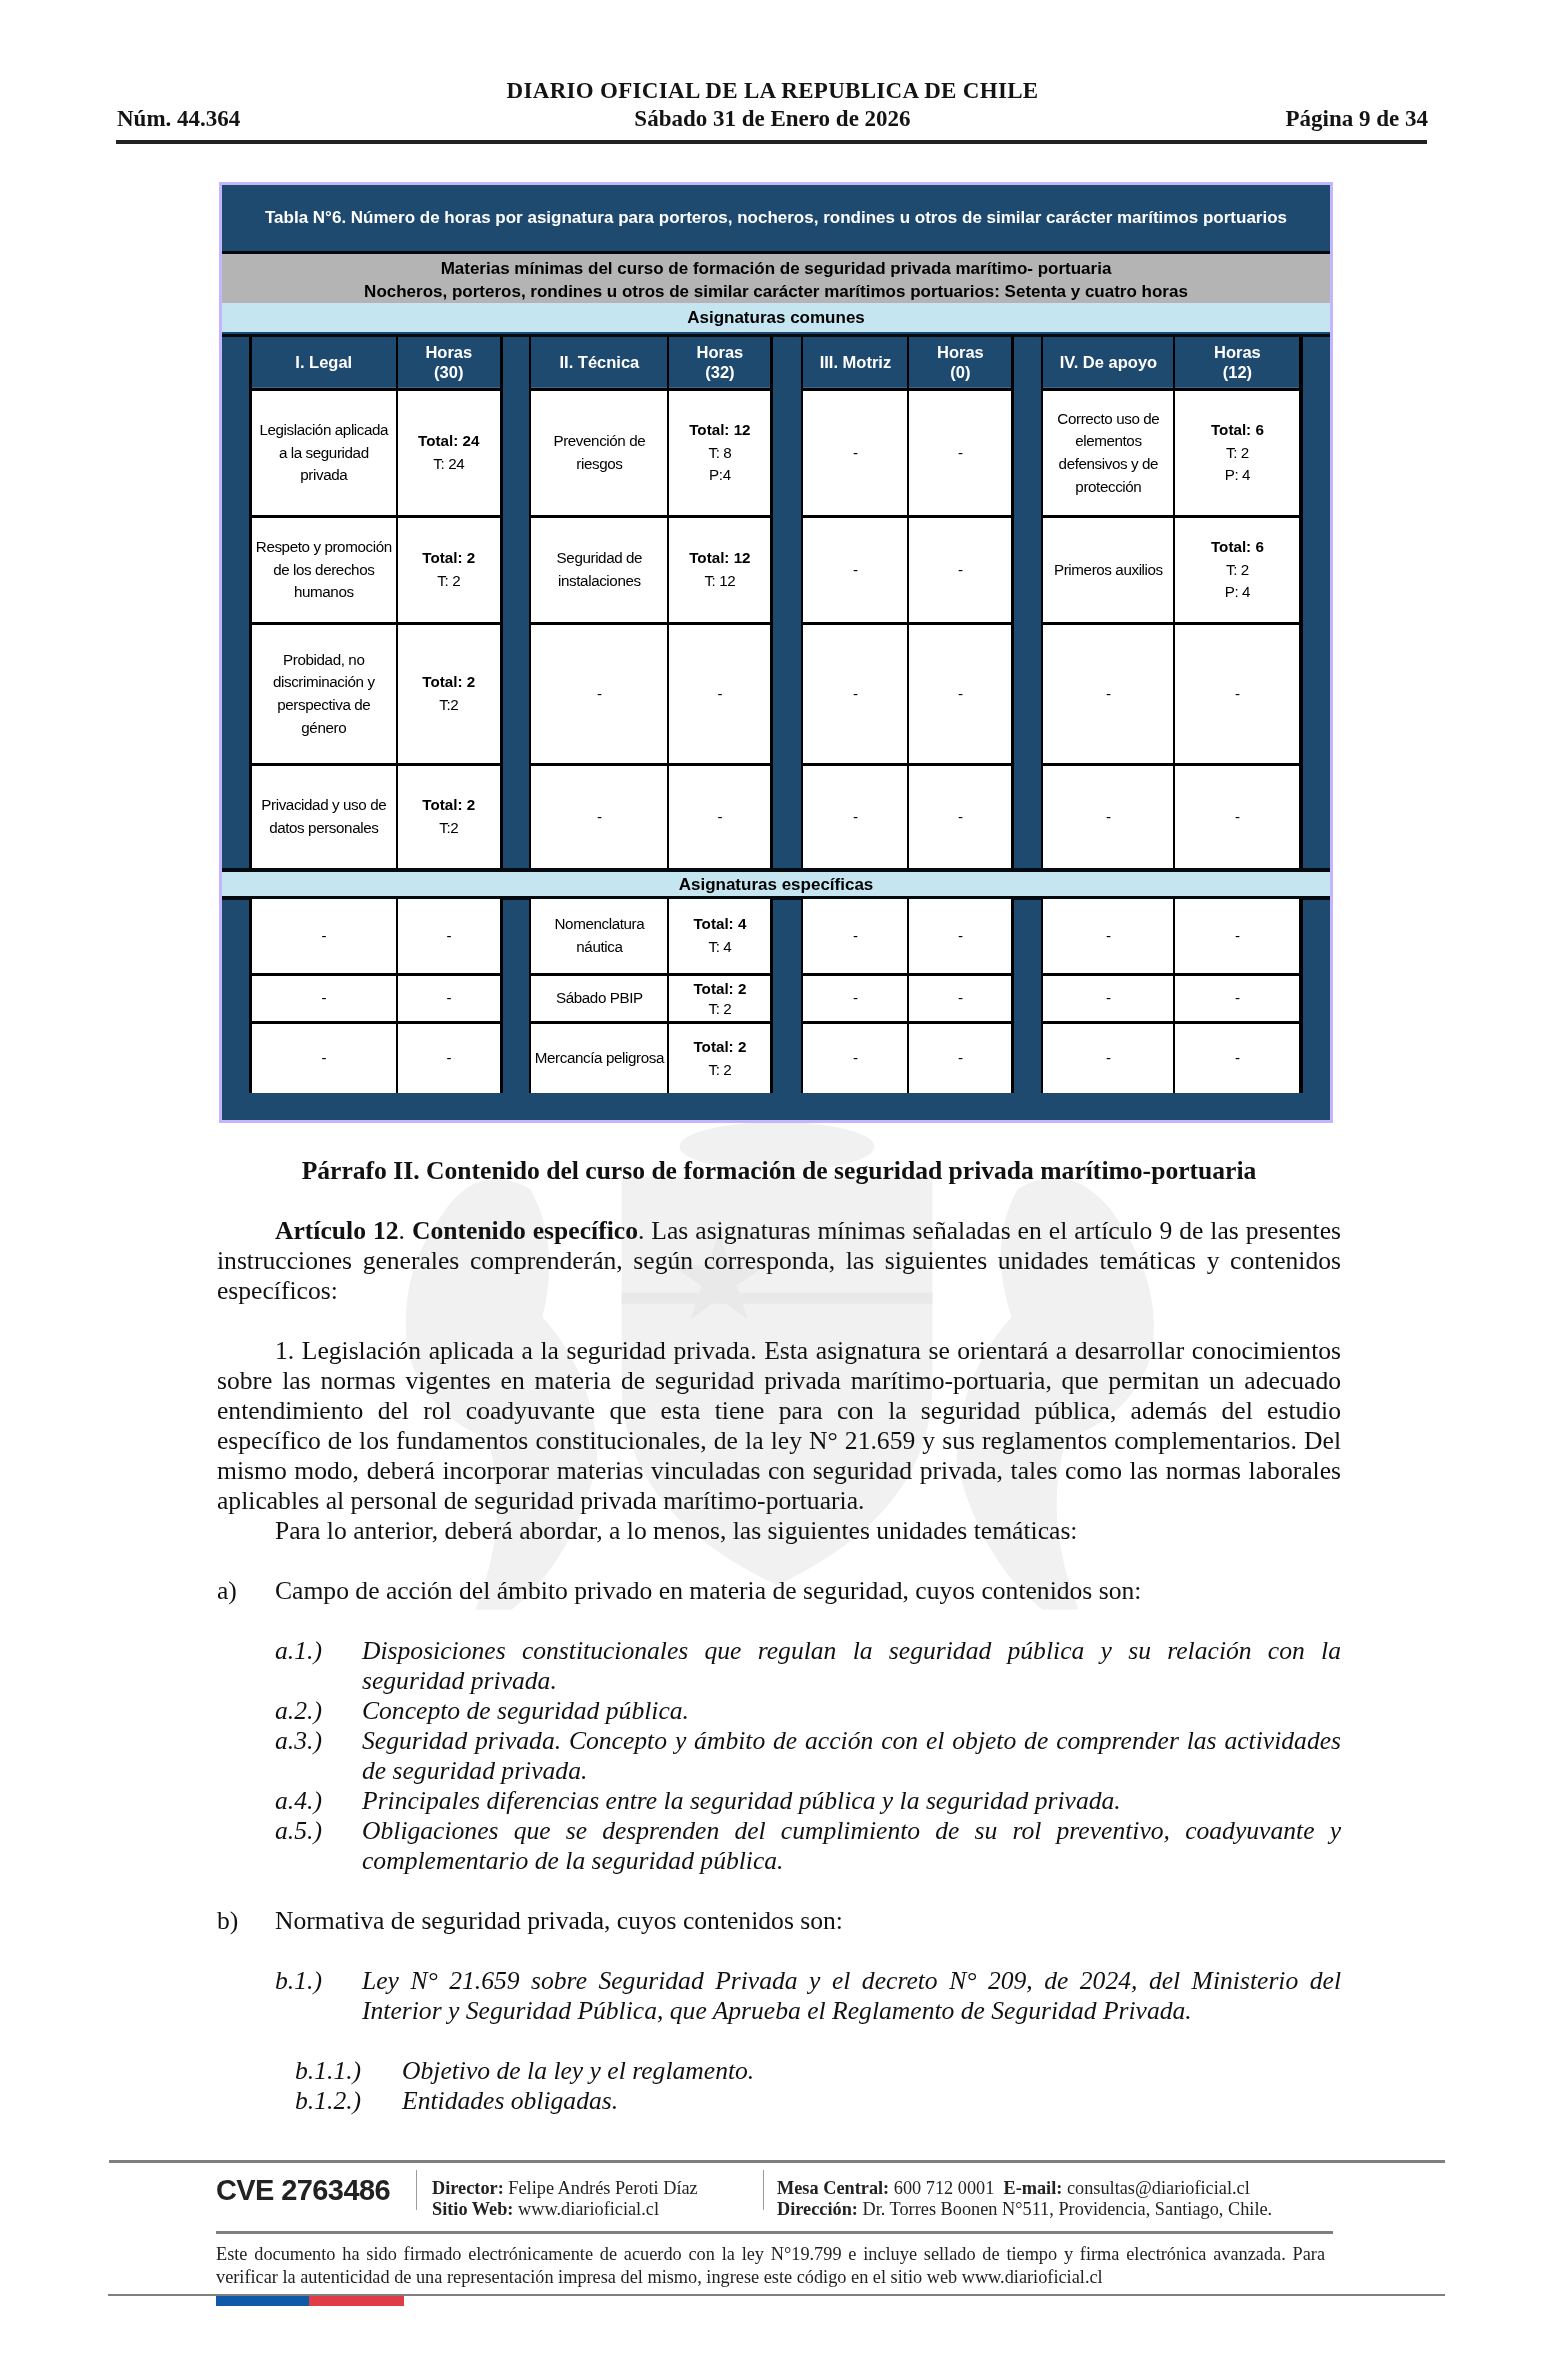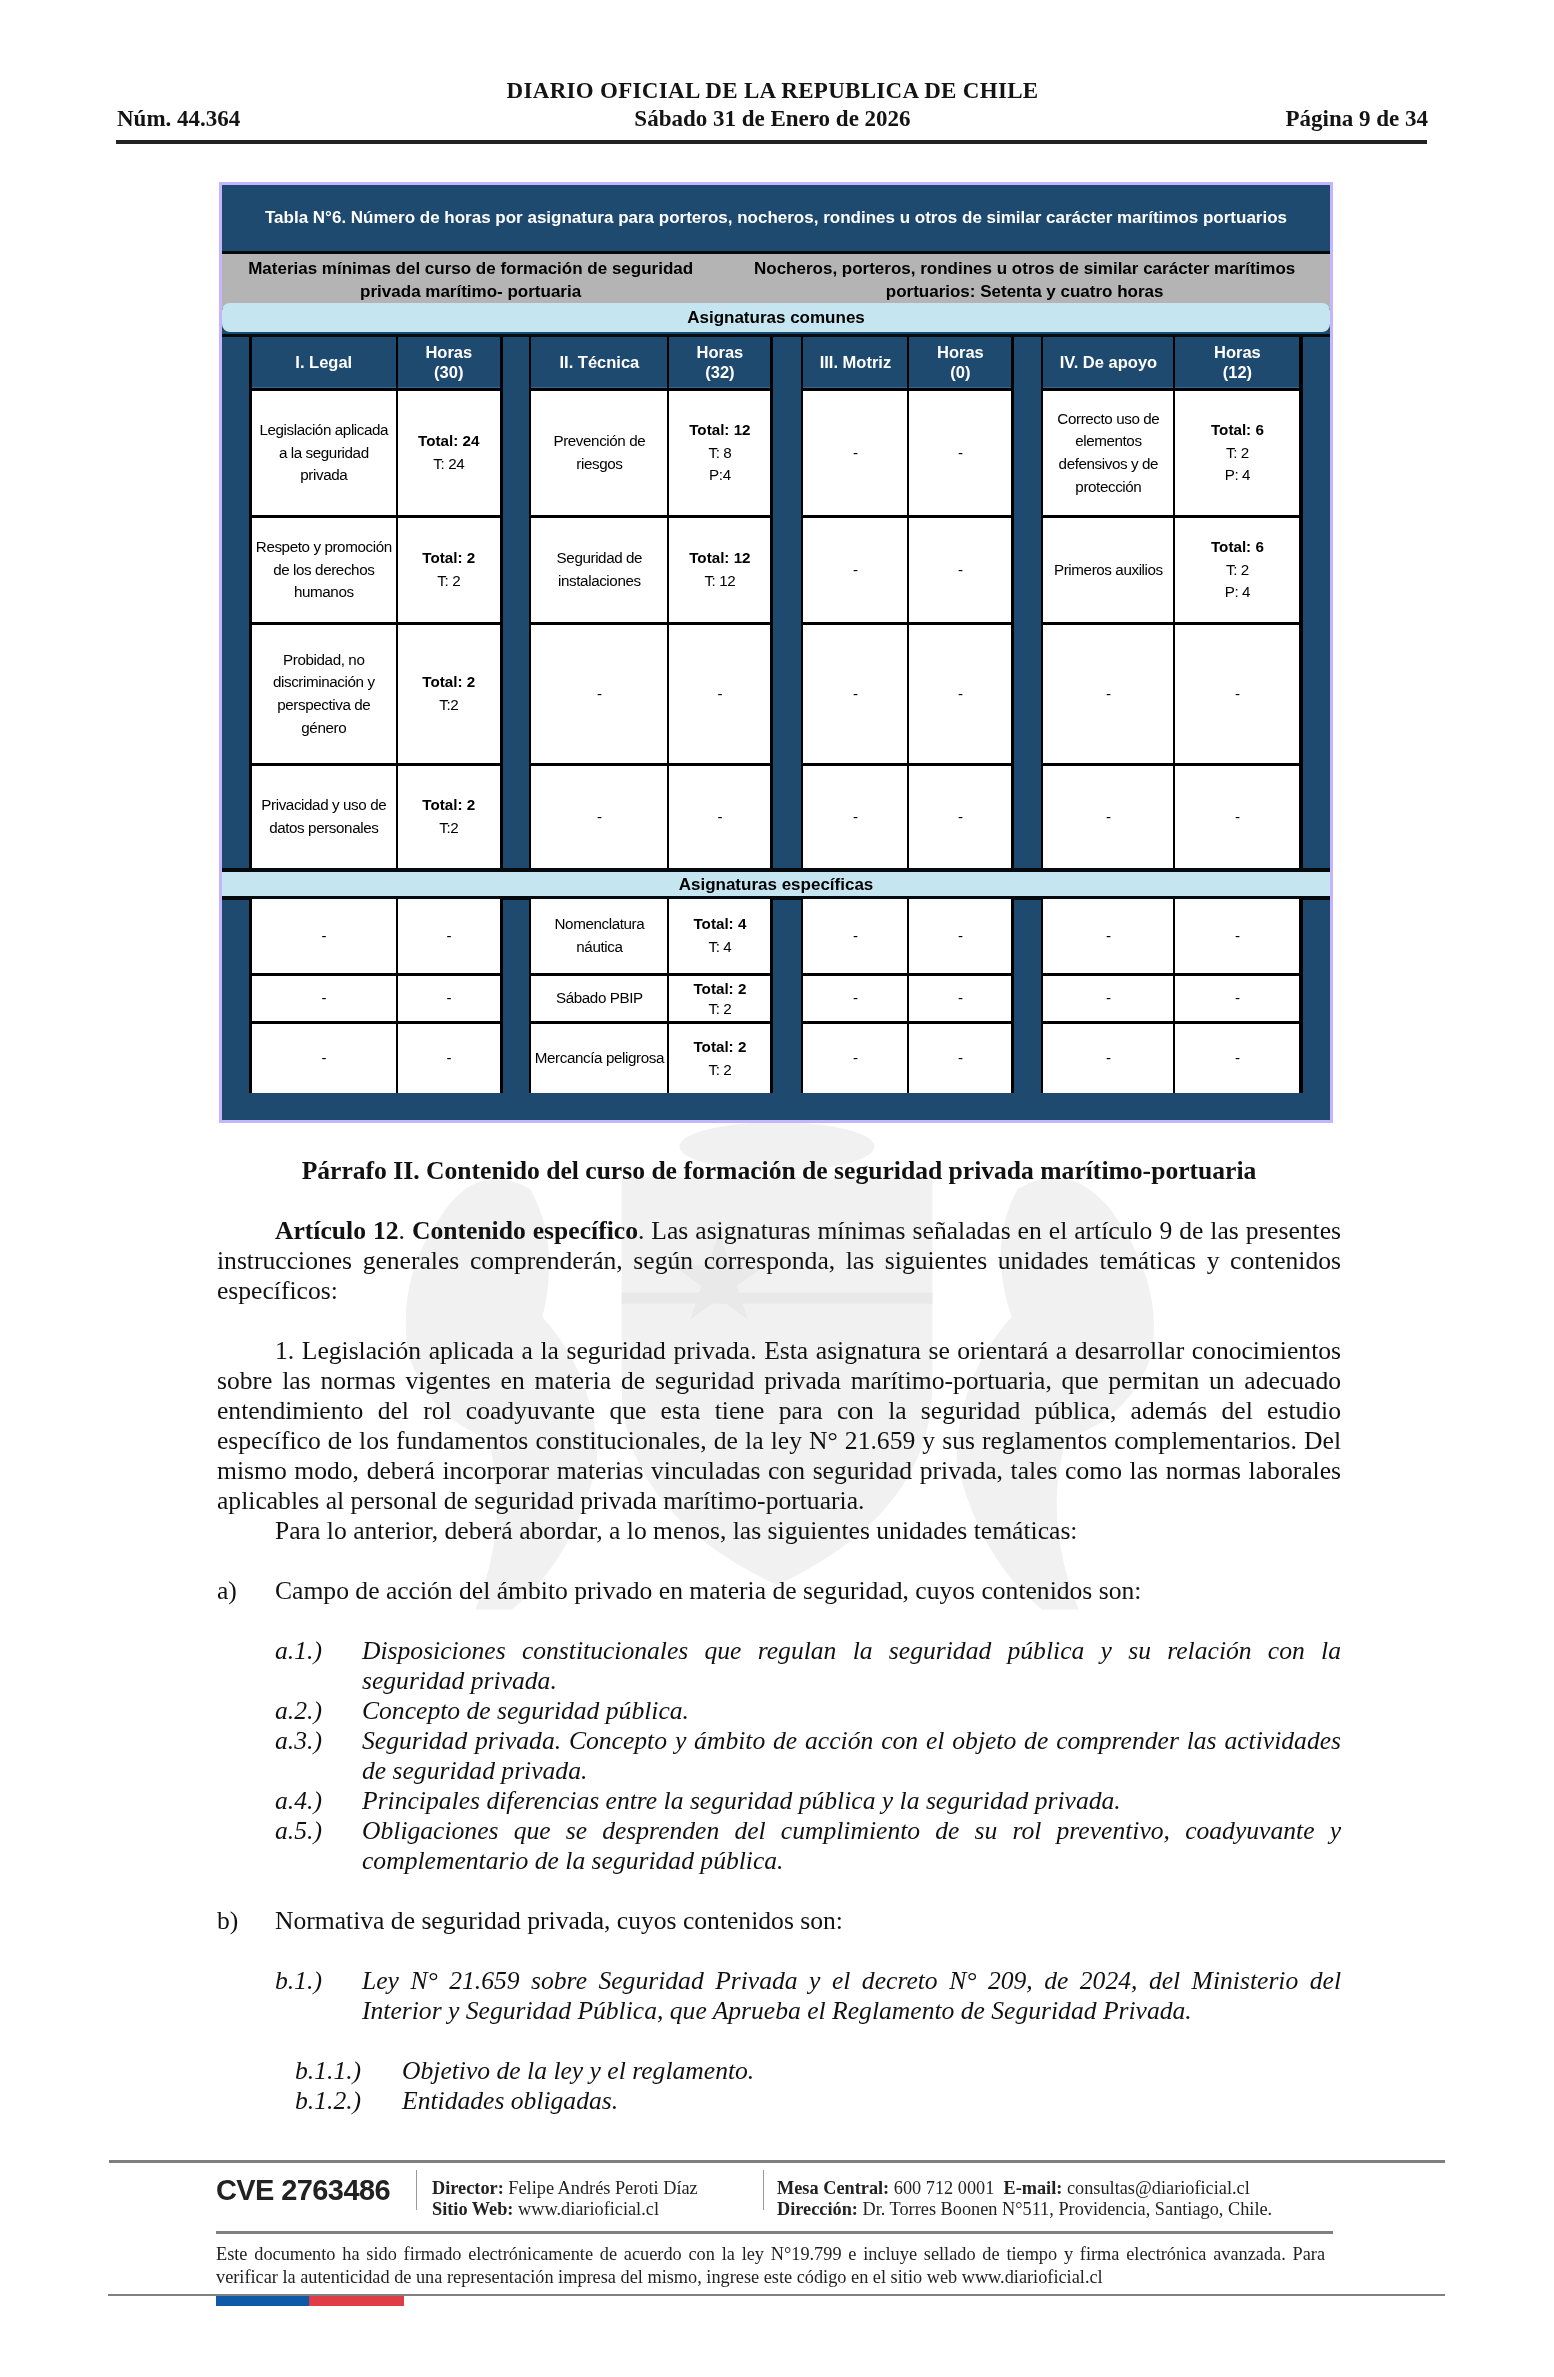--- a/index.html
+++ b/index.html
@@ -25,21 +25,21 @@
   
   .watermark{position:absolute;left:256px;top:1122px;width:1042px;height:512px;}
 
   
   .tbl{position:absolute;left:219px;top:182px;width:1114px;height:941px;border:3px solid #c4b5fd;
     box-sizing:border-box;background:var(--tbl-blue);}
   .band{position:absolute;left:0;width:100%;box-sizing:border-box;}
   .blk{background:#050a0f;}
   .t-title{top:0;height:66px;display:flex;flex-direction:column;justify-content:center;align-items:center;
     color:#fff;font:bold 17px/22.6px "Liberation Sans",sans-serif;text-align:center;padding:0 11px;}
-  .t-gray{top:69px;height:54px;background:var(--band-gray);display:flex;flex-direction:row;
+  .t-gray{top:69px;height:54px;background:var(--band-gray);display:flex;flex-direction:column;
     justify-content:center;align-items:center;font:bold 17px/22.6px "Liberation Sans",sans-serif;color:#000;text-align:center;}
   .t-lblue{background:var(--band-lblue);display:flex;justify-content:center;align-items:center;
     font:bold 17px/21px "Liberation Sans",sans-serif;color:#000;}
   .grp{position:absolute;background:#000;display:grid;gap:3px 2px;padding:0 2.4px;box-sizing:border-box;}
   .grp.upper{top:152px;height:532px;grid-template-rows:51px 124px 104px 138px 102px;}
   .grp.lower{top:714px;height:194px;grid-template-rows:74px 45px 69px;}
   .g1{left:27.4px;width:254px;grid-template-columns:144px 102px;}
   .g2{left:307px;width:244px;grid-template-columns:136px 101px;}
   .g3{left:579px;width:213px;grid-template-columns:104px 102px;}
   .g4{left:819px;width:262px;grid-template-columns:130px 124px;}
@@ -104,21 +104,21 @@
   </svg>
 
   <div class="tbl">
     <div class="band t-title">Tabla N°6. Número de horas por asignatura para porteros, nocheros, rondines u otros de similar carácter  marítimos portuarios</div>
     <div class="band blk" style="top:66px;height:3px;"></div>
     <div class="band t-gray">
       <span>Materias mínimas del curso de formación de seguridad privada marítimo- portuaria</span>
       <span>Nocheros, porteros, rondines u otros de similar carácter marítimos portuarios: Setenta y cuatro horas</span>
     </div>
     <div class="band blk" style="top:124px;height:2.4px;"></div>
-    <div class="band t-lblue" style="top:118px;height:29px;border-radius:8px;">Asignaturas comunes</div>
+    <div class="band t-lblue" style="top:118px;height:29px;">Asignaturas comunes</div>
     <div class="band blk" style="top:149px;height:3px;"></div>
 
     <div class="grp upper g1">
       <div class="cell hcell">
           <span>I. Legal</span>
         </div>
       <div class="cell hcell">
           <span>Horas</span>
           <span>(30)</span>
         </div>

